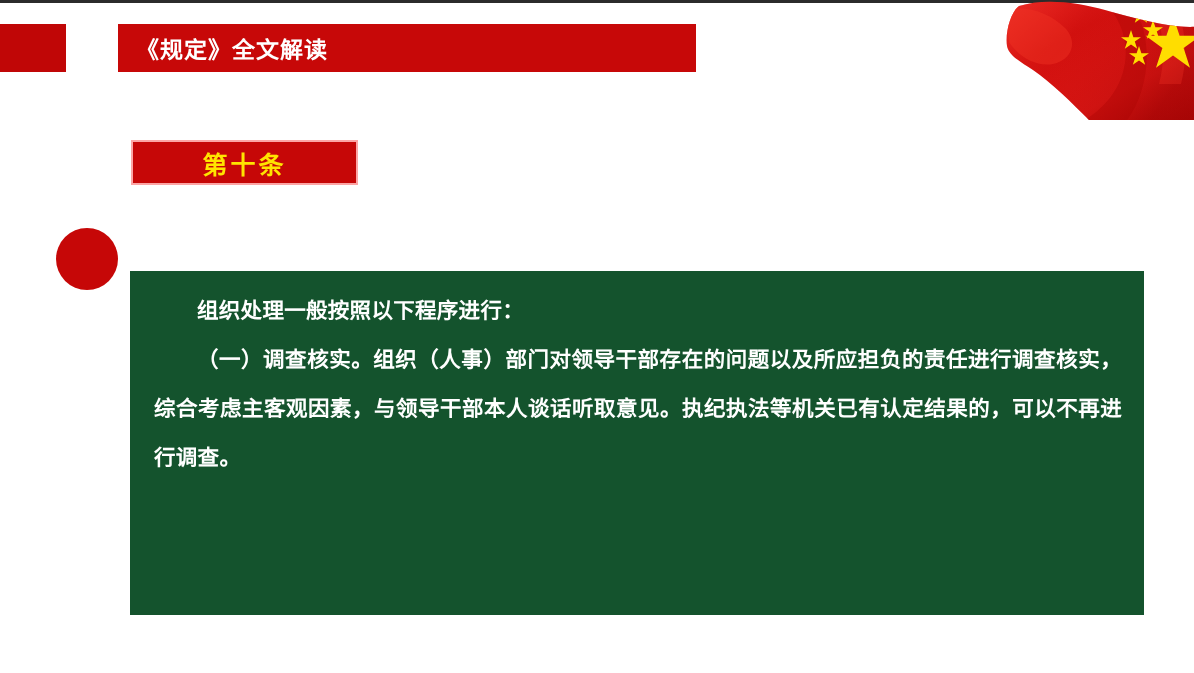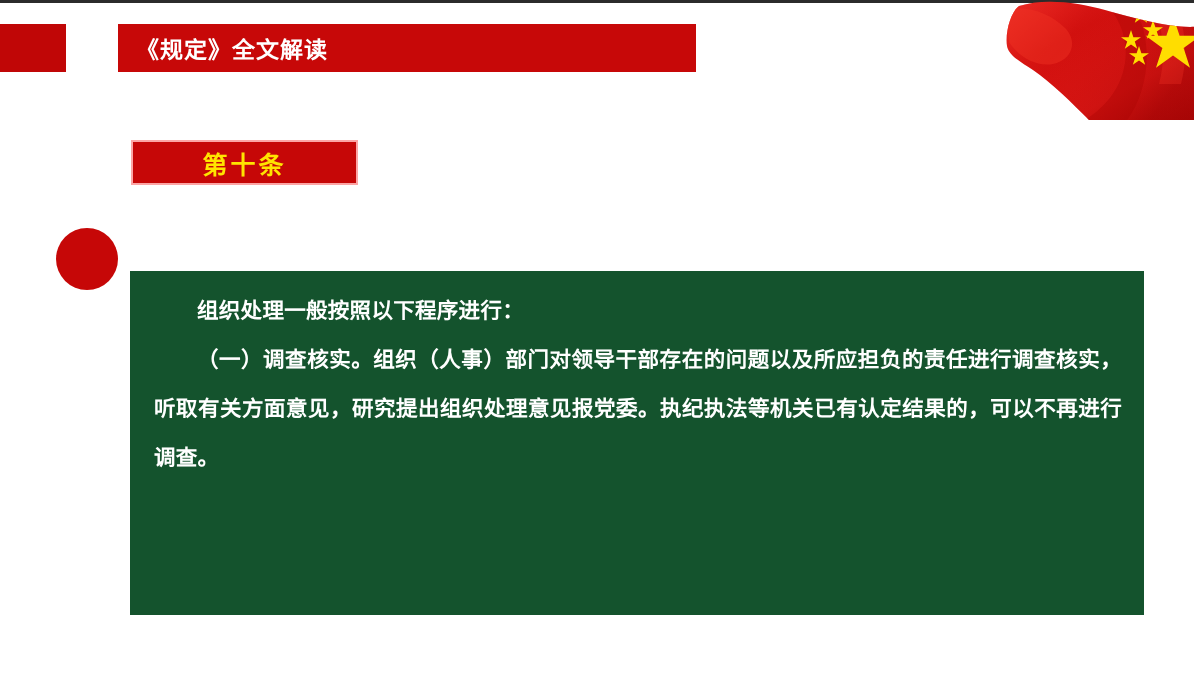--- a/index.html
+++ b/index.html
@@ -181,16 +181,16 @@
   </div>
 
   <div class="article-badge">
     <span class="article-badge-label">第十条</span>
   </div>
 
   <div class="bullet-dot"></div>
 
   <div class="body-panel">
     <p class="body-paragraph">组织处理一般按照以下程序进行：</p>
-    <p class="body-paragraph">（一）调查核实。组织（人事）部门对领导干部存在的问题以及所应担负的责任进行调查核实，听取有关方面意见，研究提出组织处理意见报党委。执纪执法等机关已有认定结果的，可以不再进行调查。</p>
+    <p class="body-paragraph">（一）调查核实。组织（人事）部门对领导干部存在的问题以及所应担负的责任进行调查核实，综合考虑主客观因素，与领导干部本人谈话听取意见。执纪执法等机关已有认定结果的，可以不再进行调查。</p>
   </div>
 
 </div>
 
 </body></html>

